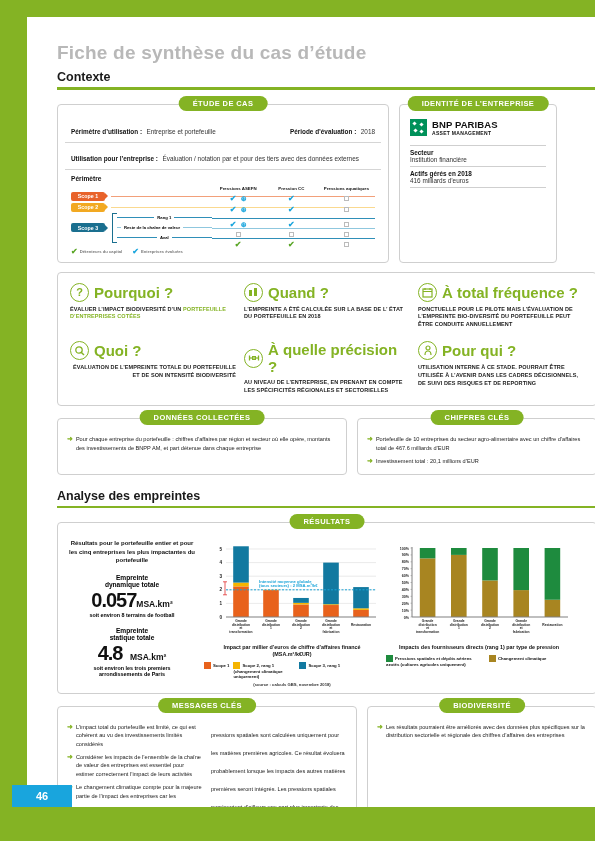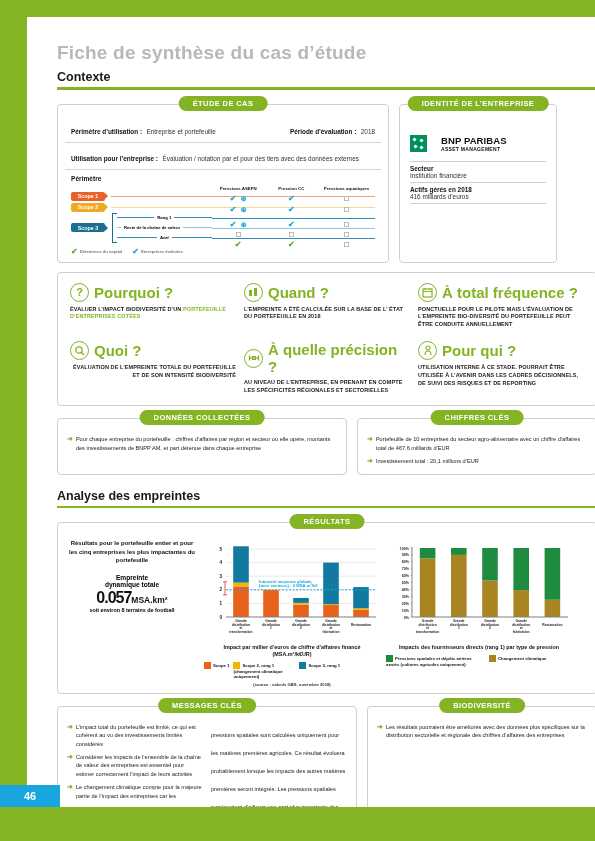--- a/index.html
+++ b/index.html
@@ -13,21 +13,21 @@
   .page-inner{
     position:absolute;
     left:27px; top:17px;
     width:568px; height:790px;
     background:#ffffff;
   }
   .bottom-green{
     position:absolute; left:0; bottom:0; width:595px; height:34px; background:#84b324;
   }
   .page-num{
-    position:absolute; left:0; bottom:34px; width:60px; height:22px;
+    position:absolute; left:12px; bottom:34px; width:60px; height:22px;
     background:#19a5dd; color:#fff; font-weight:bold; font-size:11px;
     display:flex; align-items:center; justify-content:center;
   }
   .content{ position:absolute; left:30px; top:25px; width:540px; }
 
   h1.title{
     font-size:19px; color:#b8b8b8; font-weight:bold; letter-spacing:.2px;
   }
   h2.sec{
     font-size:12.5px; color:#1a1a1a; font-weight:bold; margin-top:6px;
@@ -76,21 +76,21 @@
   .q-body{ font-size:5.5px; line-height:1.45; color:#1a1a1a; font-weight:bold; letter-spacing:.1px;}
   .hl{ color:#84b324; }
 
   .arrow{ color:#84b324; font-size:7px; font-weight:bold; }
   .bul{ font-size:5.6px; line-height:1.5; color:#222; }
   .cap{ font-size:5.4px; font-weight:bold; text-align:center; color:#111; line-height:1.35;}
   .leg{ font-size:4.3px; color:#111; font-weight:bold; }
   .swatch{ display:inline-block; width:7px;height:7px; vertical-align:middle; margin-right:2px;}
   .src{ font-size:4.2px; color:#333; text-align:center; font-weight:bold;}
 
-  .big-num{ font-size:16px; font-weight:bold; color:#111; letter-spacing:-1px;}
+  .big-num{ font-size:20px; font-weight:bold; color:#111; letter-spacing:-1px;}
   .unit{ font-size:8.5px; font-weight:bold; color:#111;}
 </style>
 </head>
 <body>
 
 <div class="page-inner">
   <div class="content">
 
     <h1 class="title">Fiche de synthèse du cas d’étude</h1>
     <h2 class="sec">Contexte</h2>
@@ -240,21 +240,21 @@
             <div style="display:flex;align-items:center;gap:2px;">
               <span class="chk-blue">✔</span>
               <span style="font-size:4.2px;color:#7a7a7a;font-weight:bold;">Entreprises évaluées</span>
             </div>
           </div>
         </div>
       </div>
 
       <div class="card" style="width:158px; padding:14px 10px 8px 10px;">
         <div class="tab">IDENTITÉ DE L’ENTREPRISE</div>
-        <div style="display:flex;align-items:center;gap:14px;margin-top:16px;">
+        <div style="display:flex;align-items:center;gap:5px;">
           <div style="width:17px;height:17px;background:#00915a;position:relative;flex:0 0 auto;">
             <div style="position:absolute;width:3px;height:3px;background:#fff;left:3px;top:3px;transform:rotate(45deg);"></div>
             <div style="position:absolute;width:3px;height:3px;background:#fff;left:10px;top:4px;transform:rotate(45deg);"></div>
             <div style="position:absolute;width:3px;height:3px;background:#fff;left:4px;top:10px;transform:rotate(45deg);"></div>
             <div style="position:absolute;width:3px;height:3px;background:#fff;left:10px;top:11px;transform:rotate(45deg);"></div>
           </div>
           <div>
             <div style="font-size:9.5px;font-weight:bold;color:#111;letter-spacing:.1px;">BNP PARIBAS</div>
             <div style="font-size:5px;font-weight:bold;color:#111;letter-spacing:.3px;">ASSET MANAGEMENT</div>
           </div>
@@ -384,20 +384,30 @@
 
         <div style="width:132px;text-align:center;">
           <div style="font-size:6px;font-weight:bold;color:#111;line-height:1.45;">Résultats pour le portefeuille entier et pour les cinq entreprises les plus impactantes du portefeuille</div>
           <div style="margin-top:9px;">
             <div style="font-size:6.6px;font-weight:bold;">Empreinte</div>
             <div style="font-size:6.6px;font-weight:bold;">dynamique totale</div>
             <div style="margin-top:1px;">
               <span class="big-num">0.057</span><span class="unit">MSA.km²</span>
             </div>
             <div style="font-size:5.4px;font-weight:bold;">soit environ 8 terrains de football</div>
+          </div>
+          <div style="margin-top:9px;">
+            <div style="font-size:6.6px;font-weight:bold;">Empreinte</div>
+            <div style="font-size:6.6px;font-weight:bold;">statique totale</div>
+            <div style="margin-top:1px;">
+              <span class="big-num">4.8</span>
+              <span class="unit" style="margin-left:3px;">MSA.km²</span>
+            </div>
+            <div style="font-size:5.4px;font-weight:bold;">soit environ les trois premiers</div>
+            <div style="font-size:5.4px;font-weight:bold;">arrondissements de Paris</div>
           </div>
         </div>
 
         <div style="width:176px;">
           <svg width="176" height="100" viewBox="0 0 176 100">
             <g id="c1-grid">
                 <line x1="22" y1="64.4" x2="172" y2="64.4" stroke="#dcdcdc" stroke-width="0.6"></line>
                 <line x1="22" y1="50.8" x2="172" y2="50.8" stroke="#dcdcdc" stroke-width="0.6"></line>
                 <line x1="22" y1="37.2" x2="172" y2="37.2" stroke="#dcdcdc" stroke-width="0.6"></line>
                 <line x1="22" y1="23.599999999999994" x2="172" y2="23.599999999999994" stroke="#dcdcdc" stroke-width="0.6"></line>

